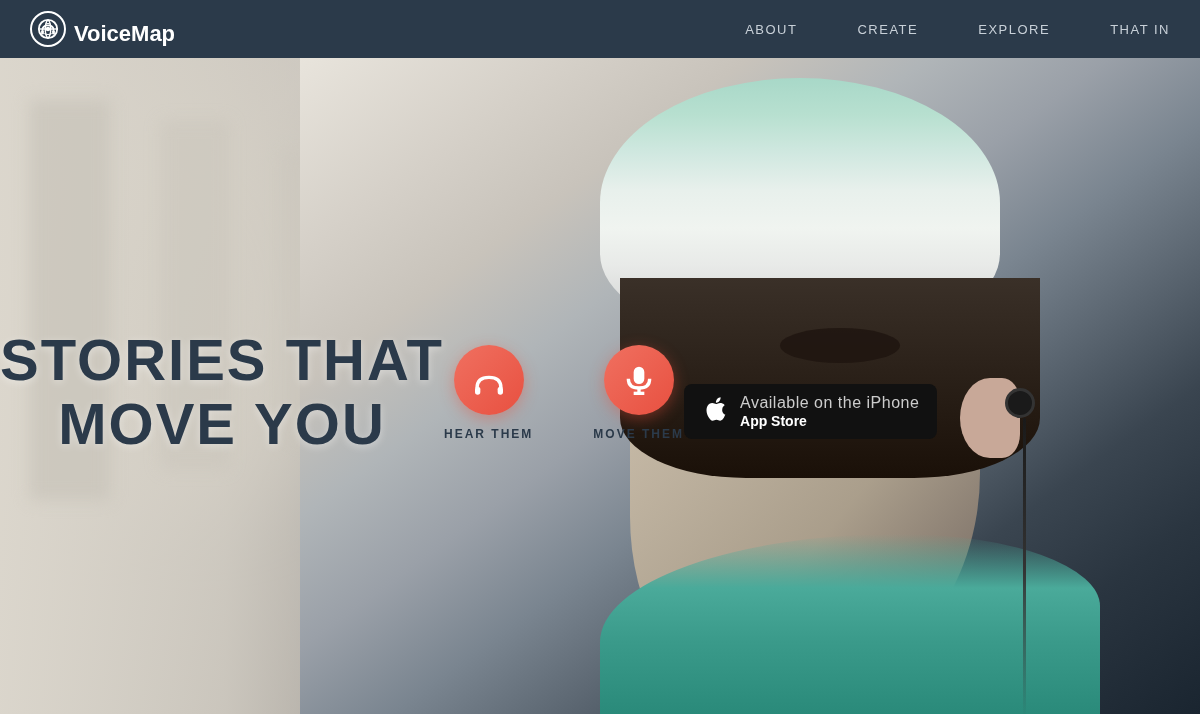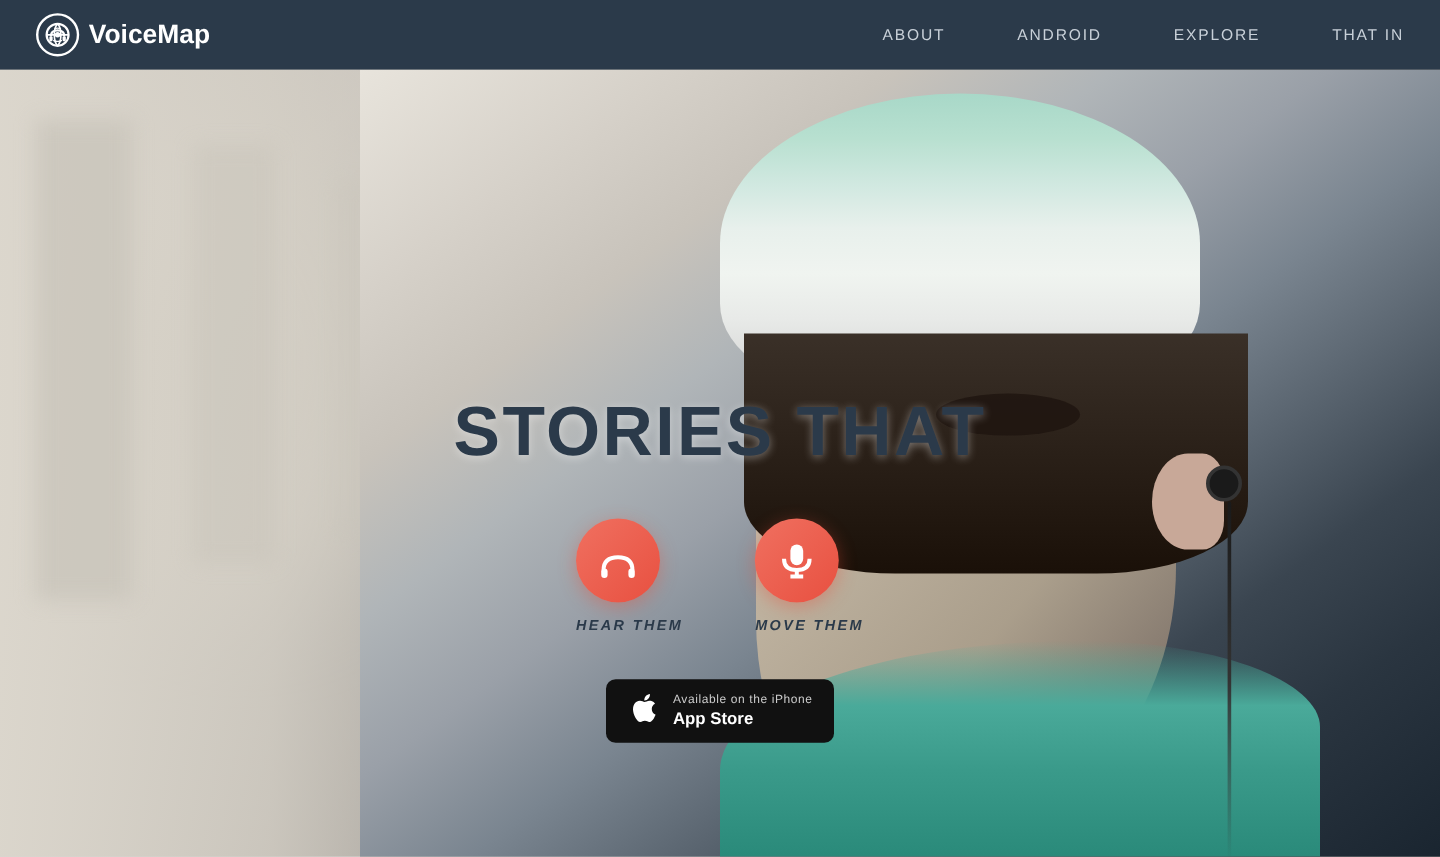--- a/index.html
+++ b/index.html
@@ -11,21 +11,21 @@
       top: 0; left: 0; right: 0;
       height: 58px;
       background: #2b3a4a;
       display: flex;
       align-items: center;
       padding: 0 30px;
       z-index: 10;
     }
     .logo {
       display: flex;
-      align-items: center;
+      align-items: flex-end;
       gap: 8px;
       color: white;
       font-size: 22px;
       font-weight: bold;
       text-decoration: none;
       flex: 1;
     }
     .logo-icon {
       width: 36px; height: 36px;
       border: 2.5px solid white;
@@ -243,21 +243,21 @@
     .pillar-1 { width: 80px; height: 400px; top: 100px; left: 30px; border-radius: 4px; }
     .pillar-2 { width: 70px; height: 350px; top: 120px; left: 160px; border-radius: 4px; opacity: 0.6; }
     .pillar-3 { width: 60px; height: 300px; top: 150px; left: 280px; border-radius: 4px; opacity: 0.4; }
 
     
     .hero-content {
       position: absolute;
       top: 58px;
       left: 0; right: 0;
       display: flex;
-      flex-direction: column;
+      flex-direction: row;
       align-items: center;
       padding-top: 270px;
     }
 
     .hero-title {
       font-size: 58px;
       font-weight: 900;
       color: #2b3a4a;
       text-align: center;
       line-height: 1.1;
@@ -270,23 +270,23 @@
     .icon-buttons {
       display: flex;
       gap: 60px;
       margin-bottom: 38px;
       align-items: center;
     }
 
     .icon-btn-item {
       display: flex;
       flex-direction: column;
+      align-items: center;
       gap: 12px;
       cursor: pointer;
-      font-style: italic;
     }
 
     .icon-circle {
       width: 70px; height: 70px;
       border-radius: 50%;
       background: linear-gradient(135deg, #f07060, #e85040);
       display: flex; align-items: center; justify-content: center;
       box-shadow: 0 4px 15px rgba(230,80,60,0.4);
       transition: transform 0.2s;
     }
@@ -328,21 +328,21 @@
       line-height: 1;
     }
 
     .badge-text {
       display: flex;
       flex-direction: column;
       gap: 2px;
     }
 
     .badge-line1 {
-      font-size: 10px;
+      font-size: 16px;
       color: #ccc;
       letter-spacing: 0.5px;
     }
 
     .badge-line2 {
       font-size: 14px;
       font-weight: bold;
       color: white;
       line-height: 1.1;
     }
@@ -387,29 +387,30 @@
 
           <path d="M6 13 Q6 8 12 8 Q18 8 18 13" fill="none" stroke="white" stroke-width="2"></path>
           <rect x="4.5" y="13" width="3" height="5" rx="1.5" fill="white"></rect>
           <rect x="16.5" y="13" width="3" height="5" rx="1.5" fill="white"></rect>
         </svg>
       </div>
       <span>VoiceMap</span>
     </a>
     <ul class="nav-links">
       <li><a href="#">ABOUT</a></li>
-      <li><a href="#">ANDROID</a></li>
+      <li><a href="#">CREATE</a></li>
       <li><a href="#">EXPLORE</a></li>
       <li><a href="#">THAT IN</a></li>
     </ul>
   </nav>
 
   <div class="hero-content">
     <h1 class="hero-title">
       <span>STORIES THAT</span><br>
+      <span>MOVE YOU</span>
     </h1>
 
     <div class="icon-buttons">
 
       <div class="icon-btn-item">
         <div class="icon-circle">
           <svg viewBox="0 0 24 24">
             <path d="M3 18 Q3 10 12 10 Q21 10 21 18" fill="none" stroke="white" stroke-width="2.5"></path>
             <rect x="1.5" y="17" width="4" height="6" rx="2" fill="white"></rect>
             <rect x="18.5" y="17" width="4" height="6" rx="2" fill="white"></rect>

